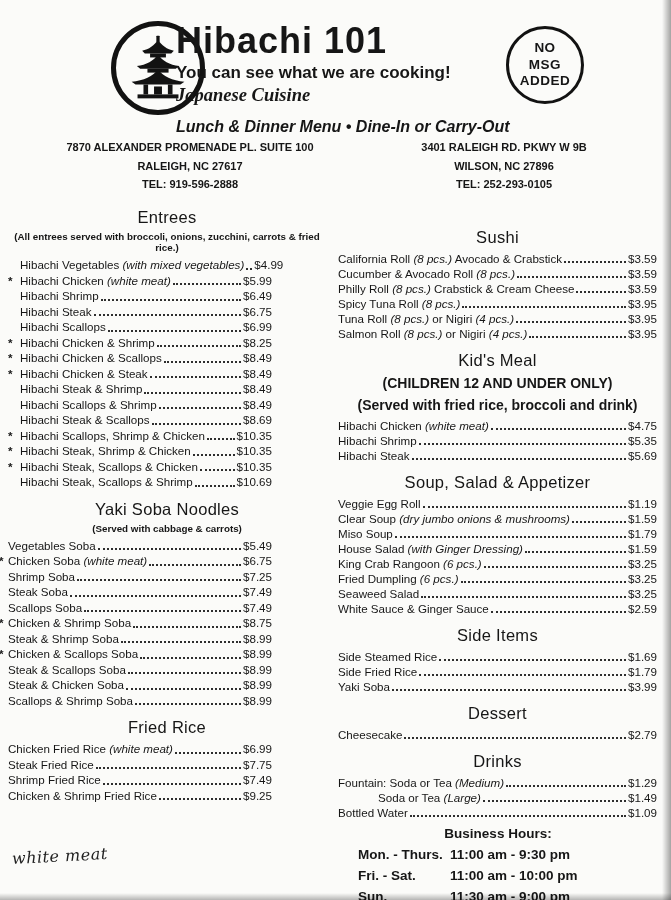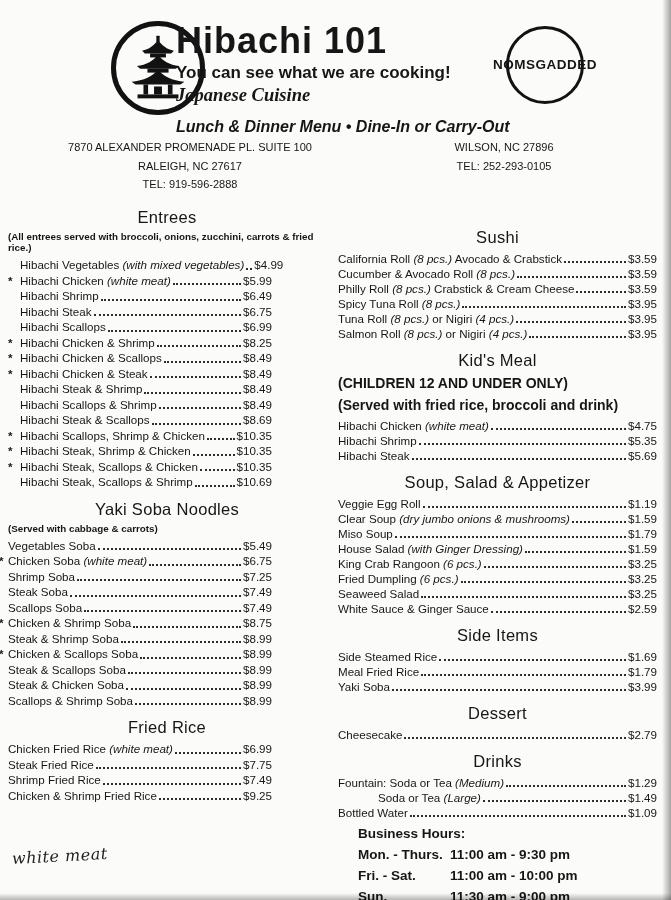--- a/index.html
+++ b/index.html
@@ -8,53 +8,53 @@
   .page{position:relative;width:671px;height:900px;background:#fbfbf9;overflow:hidden}
   .edge-right{position:absolute;top:0;right:0;width:9px;height:100%;background:linear-gradient(90deg,rgba(0,0,0,0),rgba(0,0,0,.35));pointer-events:none}
   .edge-bottom{position:absolute;left:0;bottom:0;width:100%;height:7px;background:linear-gradient(180deg,rgba(0,0,0,0),rgba(0,0,0,.28));pointer-events:none}
 
   .logo{position:absolute;left:111px;top:21px;width:94px;height:94px;box-sizing:border-box;border:5px solid #121212;border-radius:50%;display:flex;align-items:center;justify-content:center;background:#fbfbf9}
   .title-block{position:absolute;left:176px;top:22px;width:356px;text-align:left;z-index:1}
   .title-main{font-size:36px;font-weight:700;letter-spacing:1px;line-height:1.05}
   .title-tagline{font-size:17px;font-weight:700;margin-top:3px}
   .title-cuisine{font-family:"Liberation Serif",serif;font-style:italic;font-weight:700;font-size:18.5px;margin-top:2px}
   .title-menuline{font-style:italic;font-weight:700;font-size:16px;margin-top:12px}
-  .badge{position:absolute;left:506px;top:26px;width:78px;height:78px;box-sizing:border-box;border:3px solid #121212;border-radius:50%;display:flex;flex-direction:row;align-items:center;justify-content:center;font-weight:700;font-size:13.5px;line-height:1.25;letter-spacing:.5px;text-align:center}
-
-  .addr{position:absolute;top:138px;text-align:center;font-weight:400;font-size:11px;line-height:1.7}
+  .badge{position:absolute;left:506px;top:26px;width:78px;height:78px;box-sizing:border-box;border:3px solid #121212;border-radius:50%;display:flex;flex-direction:column;align-items:center;justify-content:center;font-weight:700;font-size:13.5px;line-height:1.25;letter-spacing:.5px;text-align:center}
+
+  .addr{position:absolute;top:138px;text-align:center;font-weight:700;font-size:11px;line-height:1.7}
   .addr-left{left:48px;width:284px}
   .addr-right{left:378px;width:252px}
 
   .cols{position:absolute;top:196px;left:0;width:671px;display:flex;align-items:flex-start}
   .col{box-sizing:border-box}
   .col-left{width:326px;padding:12px 0 0 8px}
   .col-right{width:345px;padding:32px 14px 0 12px}
 
   .sec-heading{font-weight:400;font-size:16.5px;text-align:center;margin:10px 0 4px;letter-spacing:.3px}
   #sections-left .menu-section:first-child .sec-heading,
   #sections-right .menu-section:first-child .sec-heading{margin-top:0}
-  .sec-note{font-weight:700;font-size:9.8px;margin:0 0 4px}
+  .sec-note{font-weight:700;font-size:9.8px;text-align:center;margin:0 0 4px}
   section[data-name="section-kids-meal"] .sec-note{font-size:14px;line-height:1.3}
 
   .item{display:flex;align-items:flex-end;font-size:11.6px;white-space:nowrap}
   .col-left .item{line-height:15.5px;margin-right:54px}
   .col-right .item{line-height:15px}
   .item.indent{padding-left:40px}
   .star{flex:0 0 auto;font-weight:700}
   .star.colw{width:12px}
   .star.hang{width:9px;margin-left:-9px}
   .iname{flex:0 0 auto}
   .iname .it{font-style:italic}
   .dots{flex:1 1 auto;min-width:6px;border-bottom:2px dotted #2e2e2e;margin:0 2px 3px 2px}
   .price{flex:0 0 auto}
 
   .footnote{margin:46px 0 0 4px;font-family:"DejaVu Serif",serif;font-style:italic;font-size:16px;color:#222;transform:rotate(-3deg);transform-origin:left;letter-spacing:.5px}
 
   .hours{margin:6px 0 0 20px;width:280px}
-  .hours-heading{font-weight:700;font-size:13.5px;margin-bottom:3px}
+  .hours-heading{font-weight:700;font-size:13.5px;text-align:center;margin-bottom:3px}
   .hours-row{display:flex;font-weight:700;font-size:13.5px;line-height:21px}
   .hours-row .days{flex:0 0 92px}
 </style>
 </head>
 <body>
 
 <div class="page" data-name="menu-page">
 
   <div class="logo" data-name="restaurant-logo">
     <svg data-name="pagoda-icon" viewBox="0 0 100 100" width="66" height="66" aria-hidden="true">
@@ -86,20 +86,21 @@
     <div data-name="badge-line">ADDED</div>
   </div>
 
   <div class="addr addr-left" data-name="location-raleigh">
     <div data-name="address-line">7870 ALEXANDER PROMENADE PL. SUITE 100</div>
     <div data-name="city-line">RALEIGH, NC 27617</div>
     <div data-name="phone-line">TEL: 919-596-2888</div>
   </div>
 
   <div class="addr addr-right" data-name="location-wilson">
+    <div data-name="address-line">3401 RALEIGH RD. PKWY W 9B</div>
     <div data-name="city-line">WILSON, NC 27896</div>
     <div data-name="phone-line">TEL: 252-293-0105</div>
   </div>
 
   <div class="cols" data-name="menu-columns">
     <div class="col col-left" data-name="menu-column-left">
       <div id="sections-left" data-name="left-sections">
           <section class="menu-section" data-name="section-entrees">
             <div class="sec-heading" data-name="section-heading">Entrees</div>
             <div class="sec-note" data-name="section-note">(All entrees served with broccoli, onions, zucchini, carrots &amp; fried rice.)</div>
@@ -395,21 +396,21 @@
           </section>
           <section class="menu-section" data-name="section-side-items">
             <div class="sec-heading" data-name="section-heading">Side Items</div>
             <div class="items" data-name="section-items">
               <div class="item" data-name="menu-item">
                 <span class="iname" data-name="item-name"><span data-name="item-name-text">Side Steamed Rice</span></span>
                 <span class="dots" data-name="dotted-leader"></span>
                 <span class="price" data-name="item-price">$1.69</span>
               </div>
               <div class="item" data-name="menu-item">
-                <span class="iname" data-name="item-name"><span data-name="item-name-text">Meal Fried Rice</span></span>
+                <span class="iname" data-name="item-name"><span data-name="item-name-text">Side Fried Rice</span></span>
                 <span class="dots" data-name="dotted-leader"></span>
                 <span class="price" data-name="item-price">$1.79</span>
               </div>
               <div class="item" data-name="menu-item">
                 <span class="iname" data-name="item-name"><span data-name="item-name-text">Yaki Soba</span></span>
                 <span class="dots" data-name="dotted-leader"></span>
                 <span class="price" data-name="item-price">$3.99</span>
               </div>
             </div>
           </section>

